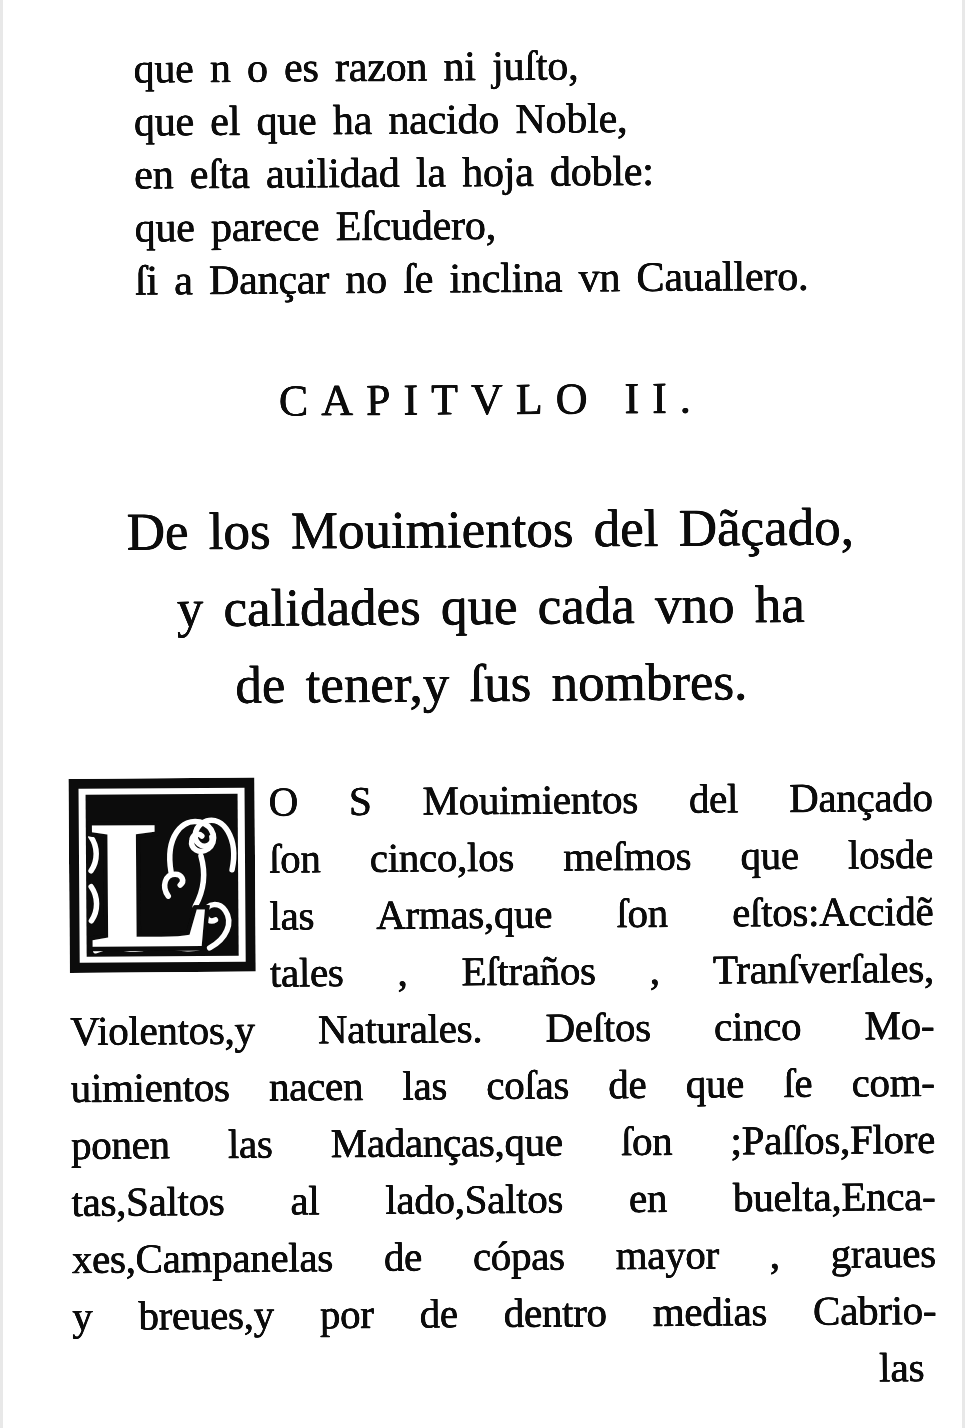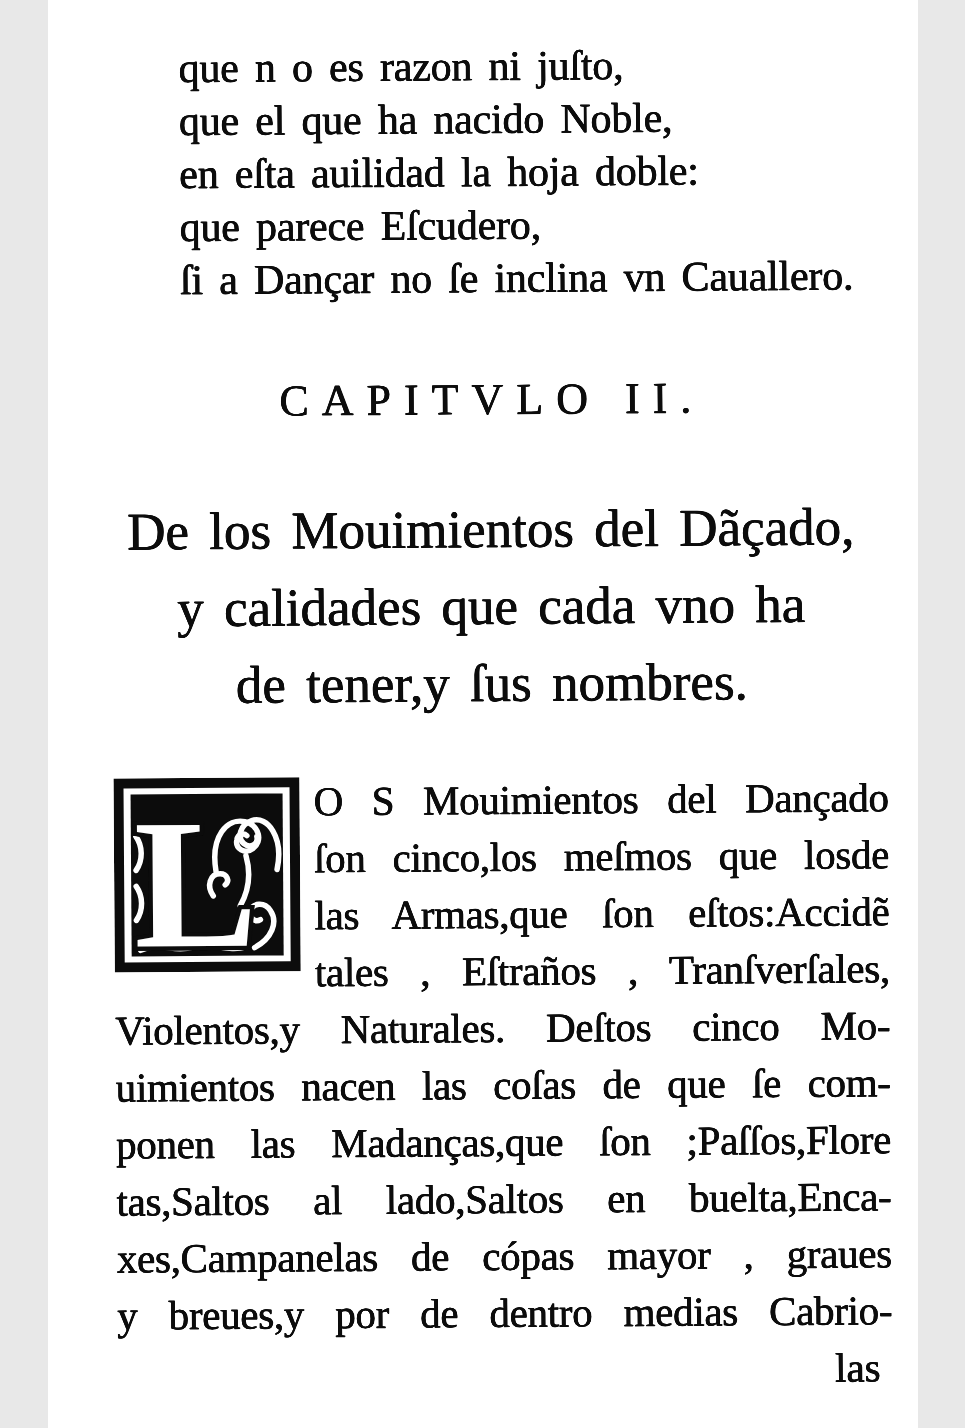--- a/index.html
+++ b/index.html
@@ -1,18 +1,18 @@
 <!DOCTYPE html>
 <html><head>
 <meta charset="utf-8">
 <style>
   html,body{margin:0;padding:0;background:#e8e8e8;}
   .page{
     position:relative;
-    width:870px;height:1428px;
+    width:959px;height:1428px;
     margin:0 auto;
     background:#ffffff;
     overflow:hidden;
     font-family:"Liberation Serif","DejaVu Serif",serif;
     color:#0c0c0c;
   }
   .content{
     position:absolute;
     left:0;top:0;right:0;bottom:0;
     transform:rotate(-0.4deg);

